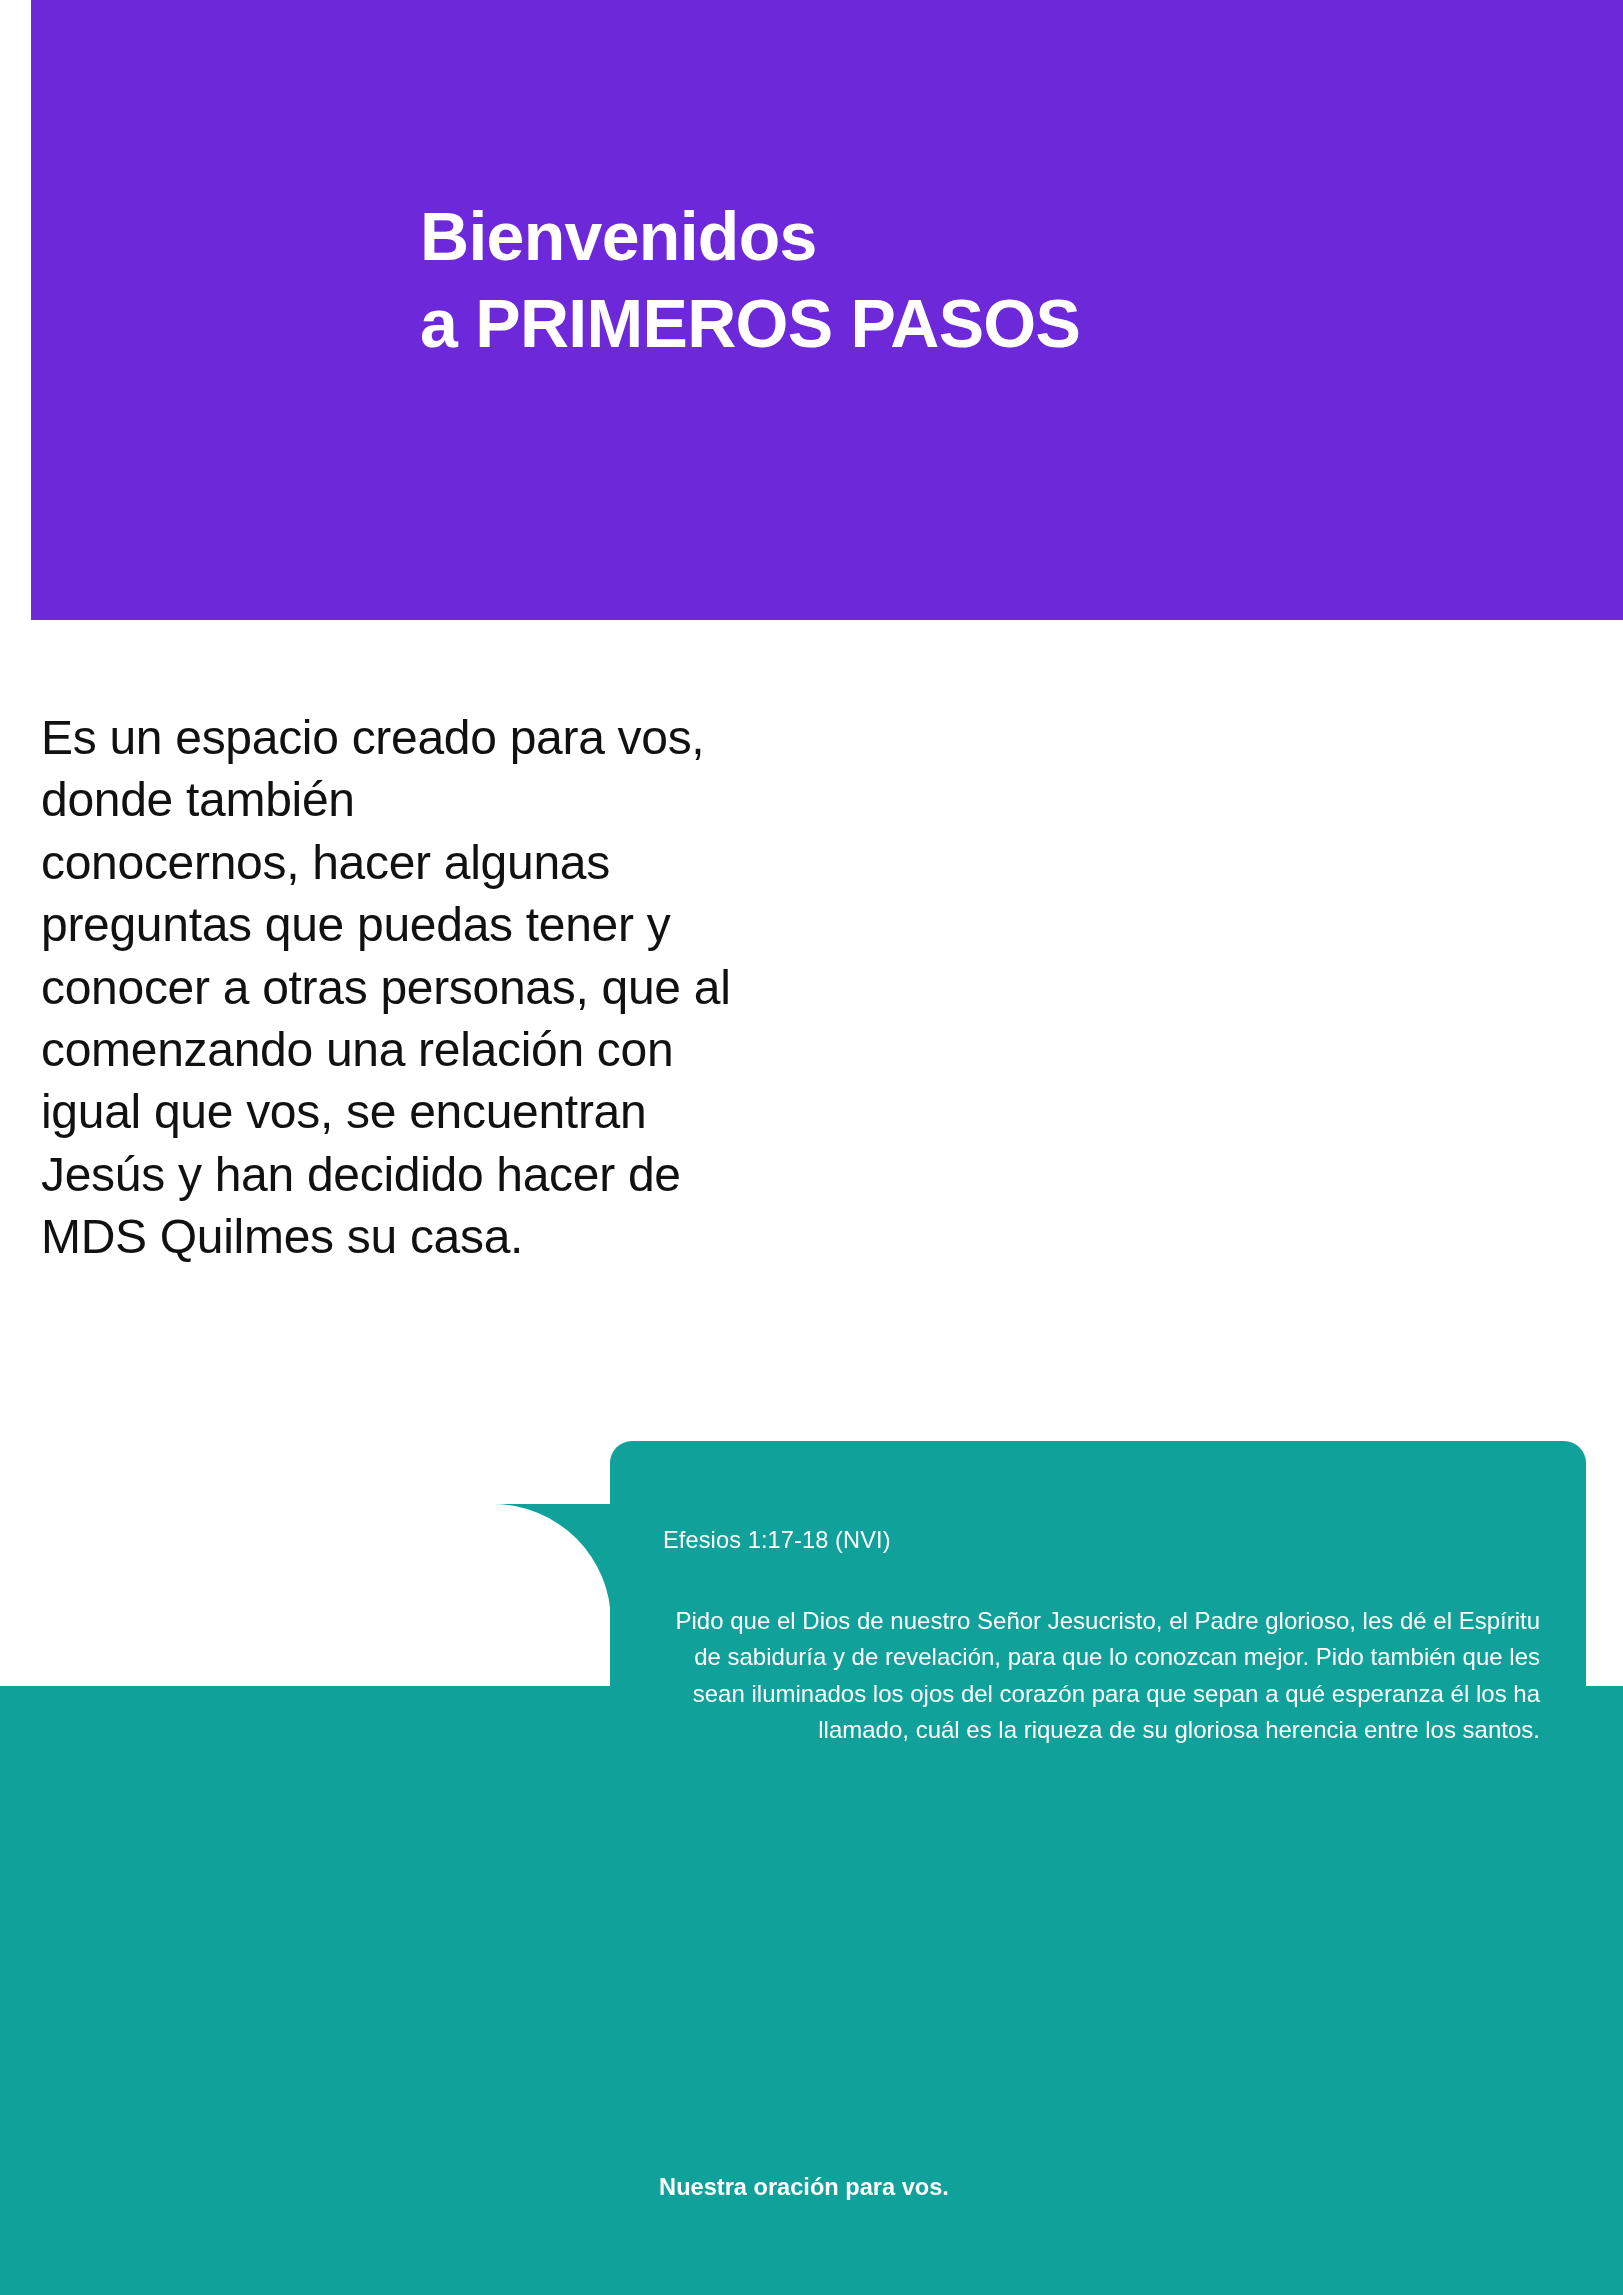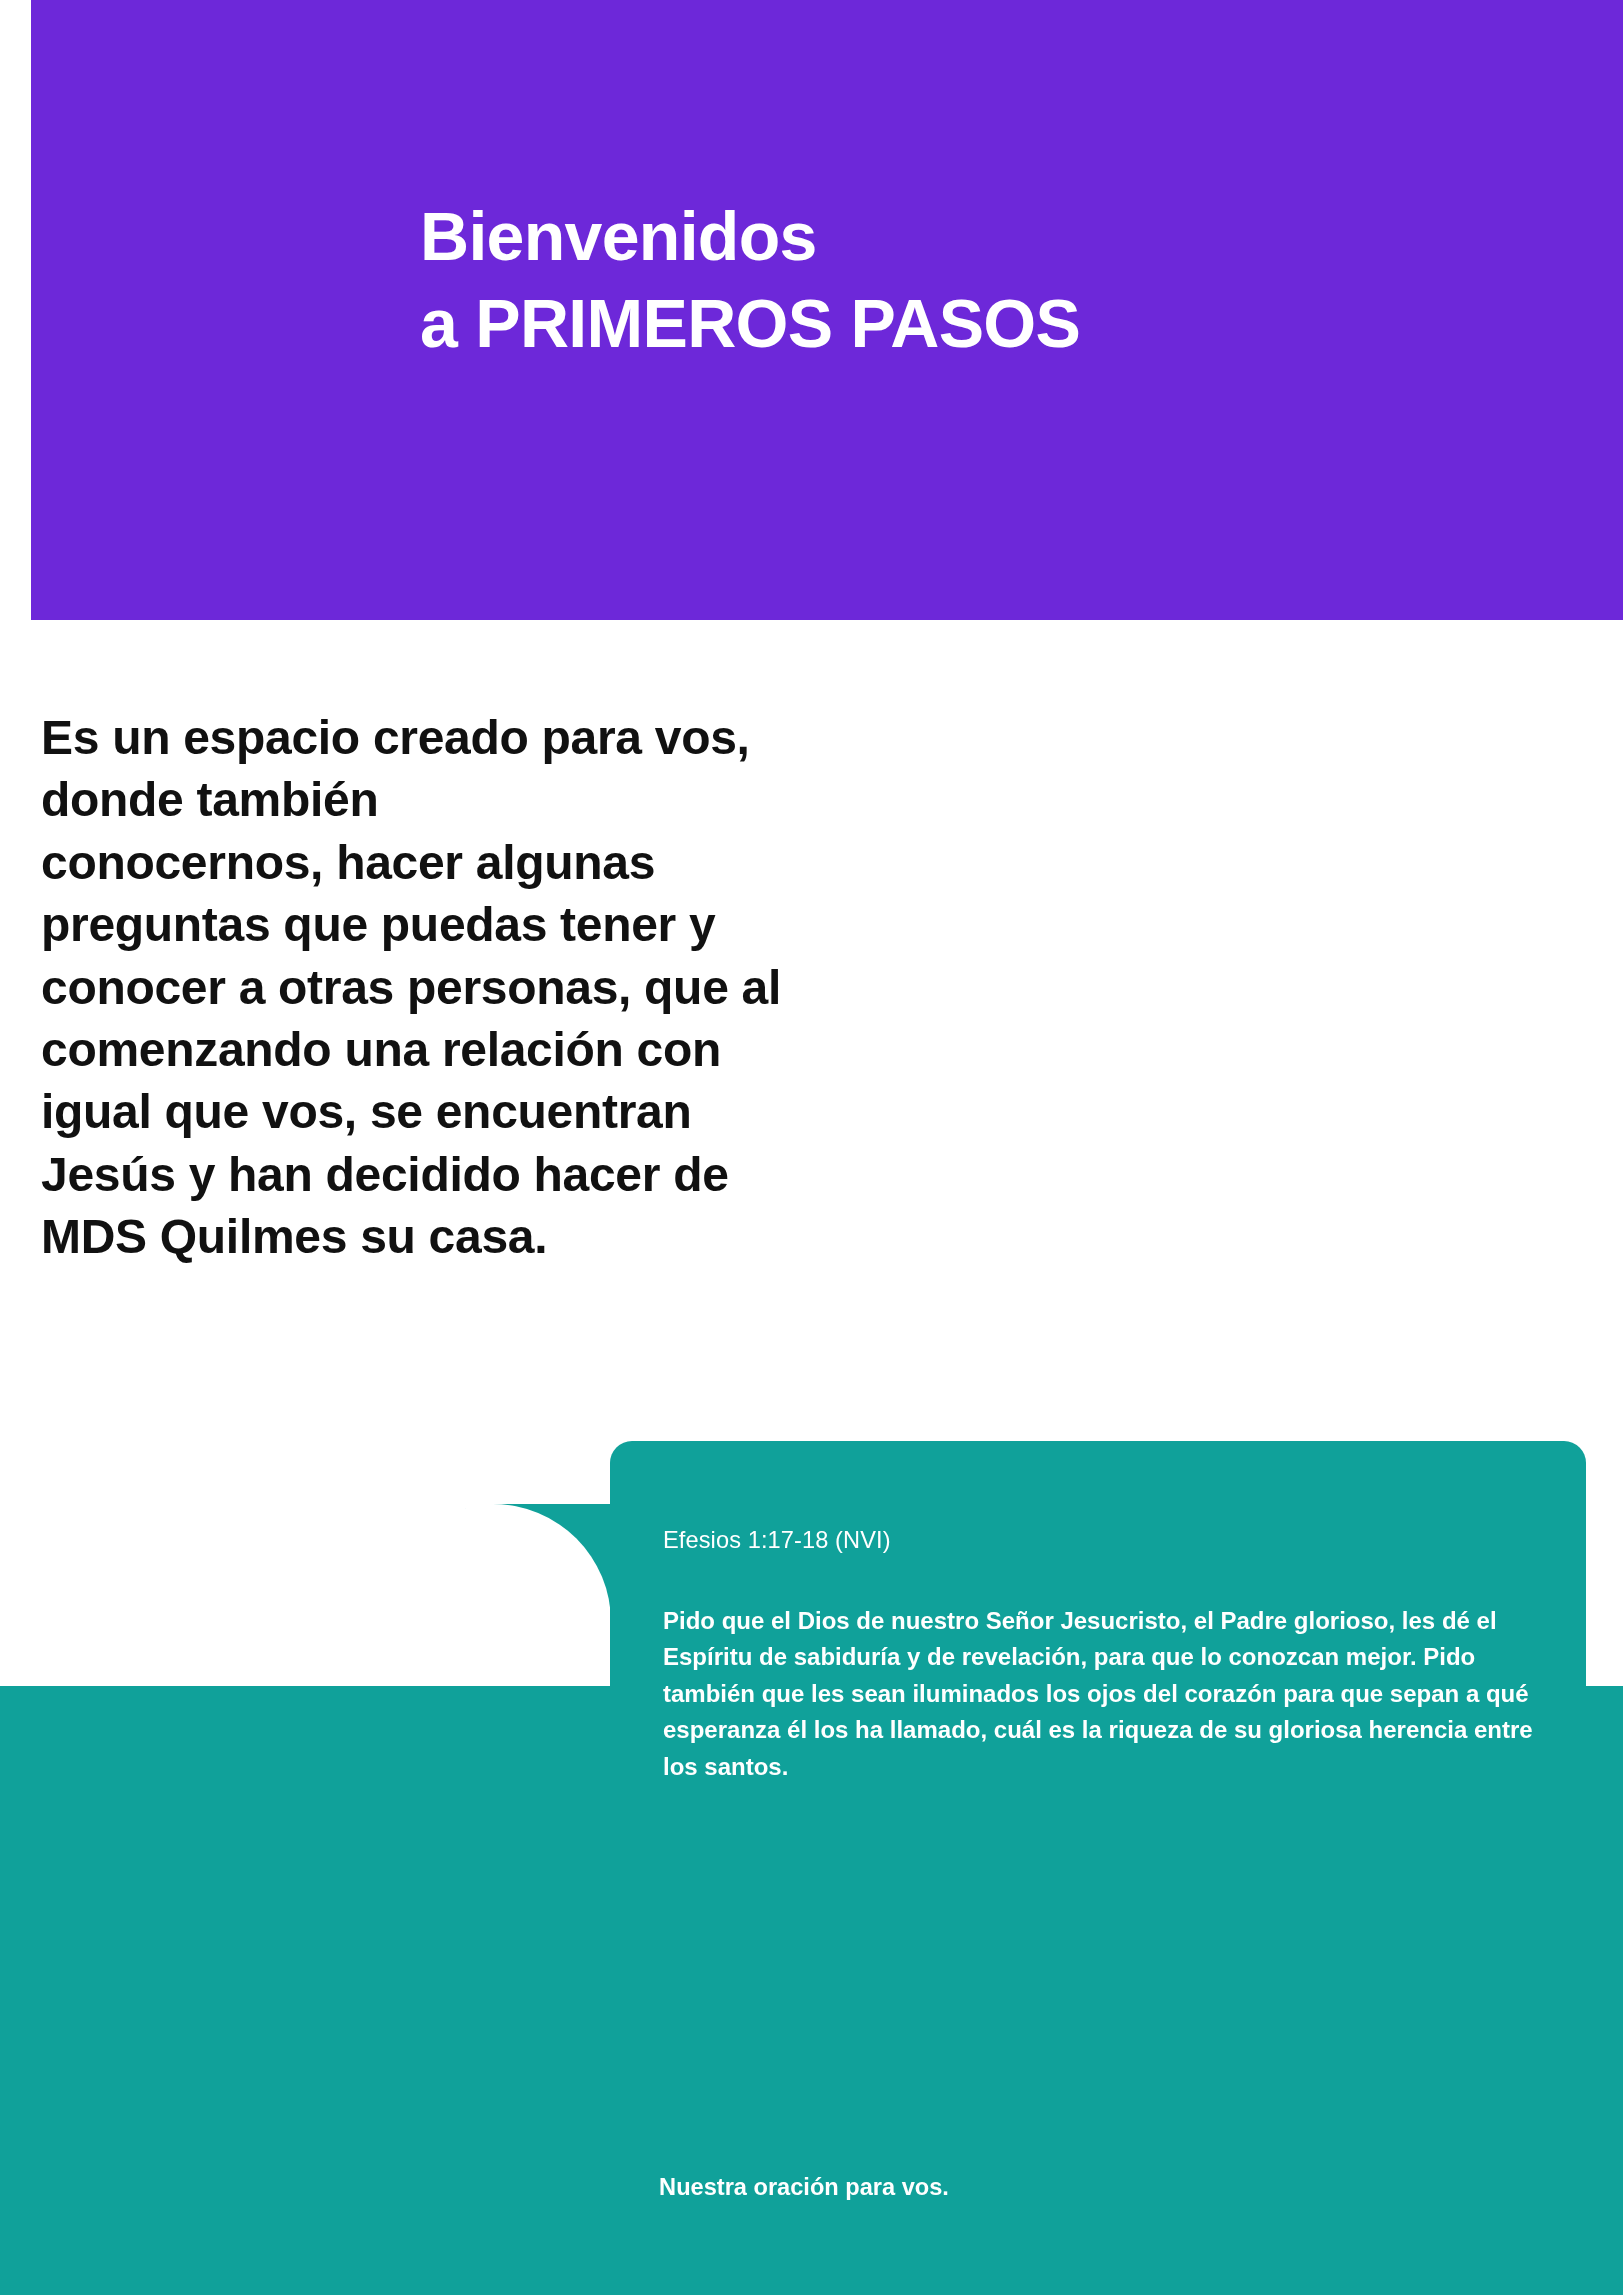--- a/index.html
+++ b/index.html
@@ -42,21 +42,21 @@
   .header-title .line { display: block; white-space: pre; }
 
   
   .intro {
     position: absolute;
     left: 41px;
     top: 707px;
     width: 1021px;
     color: #111111;
     font-size: 48px;
-    font-weight: bold;
+    font-weight: normal;
     line-height: 1.30;
     letter-spacing: -0.3px;
   }
   .intro .line { display: block; white-space: pre; }
 
   
   .bottom-band {
     position: absolute;
     left: 0;
     top: 1686px;
@@ -104,22 +104,23 @@
     font-weight: normal;
     letter-spacing: 0.1px;
   }
   .quote-body {
     position: absolute;
     left: 663px;
     top: 1603px;
     width: 877px;
     color: #ffffff;
     font-size: 24px;
-    font-weight: bold;
+    font-weight: normal;
     line-height: 1.52;
+    text-align: right;
   }
 
   
   .footer-note {
     position: absolute;
     left: 0;
     top: 2174px;
     width: 1623px;
     text-align: center;
     color: #ffffff;

